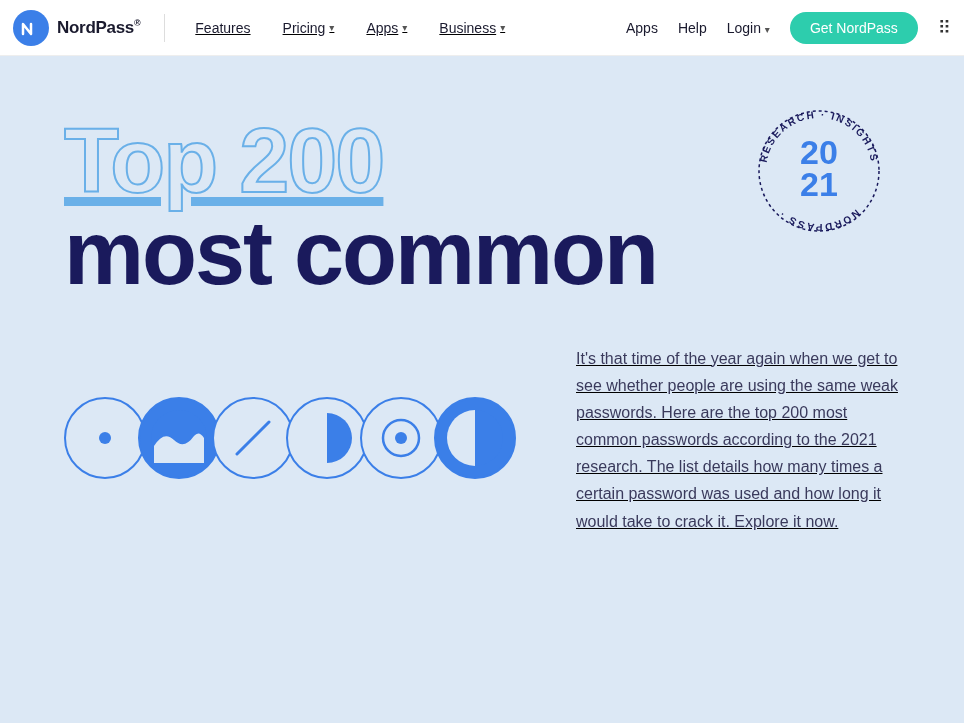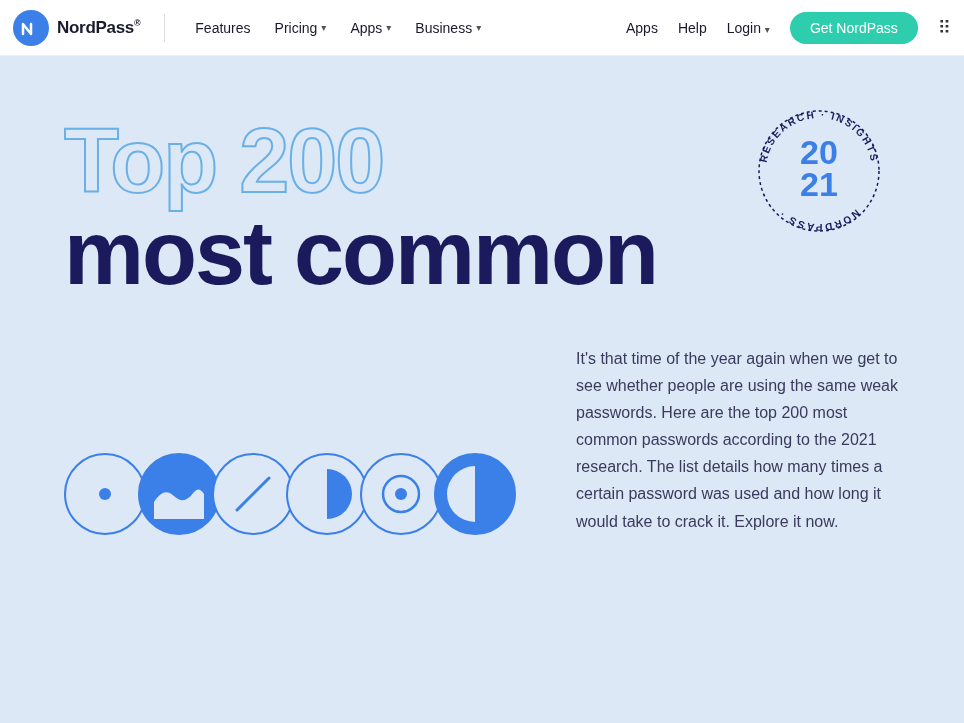--- a/index.html
+++ b/index.html
@@ -42,22 +42,23 @@
     }
     .nav-divider {
       width: 1px;
       height: 28px;
       background: #ddd;
       margin-right: 20px;
     }
     .nav-links {
       display: flex;
       align-items: flex-end;
-      gap: 4px;
+      gap: 12px;
       flex: 1;
+      text-decoration: underline;
     }
     .nav-link {
       font-size: 14px;
       color: #1a1a2e;
       padding: 6px 10px;
       cursor: pointer;
       display: flex;
       align-items: center;
       gap: 4px;
       font-weight: 500;
@@ -103,20 +104,21 @@
     .hero-title-line1 {
       font-size: 90px;
       font-weight: 700;
       color: #6ab0e8;
       line-height: 1;
       letter-spacing: -2px;
       font-style: normal;
       
       -webkit-text-stroke: 2px #6ab0e8;
       color: transparent;
+      text-decoration: underline;
     }
     .hero-title-line2 {
       font-size: 90px;
       font-weight: 800;
       color: #1a1a5c;
       line-height: 1.05;
       letter-spacing: -2px;
     }
     .hero-title-line3 {
       font-size: 90px;
@@ -136,23 +138,24 @@
     }
     .badge-ring {
       width: 130px;
       height: 130px;
       position: relative;
     }
 
     
     .hero-bottom {
       display: flex;
-      align-items: flex-end;
+      align-items: center;
       margin-top: 40px;
       gap: 60px;
+      text-decoration: underline;
     }
 
     
     .icons-row {
       display: flex;
       align-items: center;
       gap: 0;
       flex-shrink: 0;
     }
 

